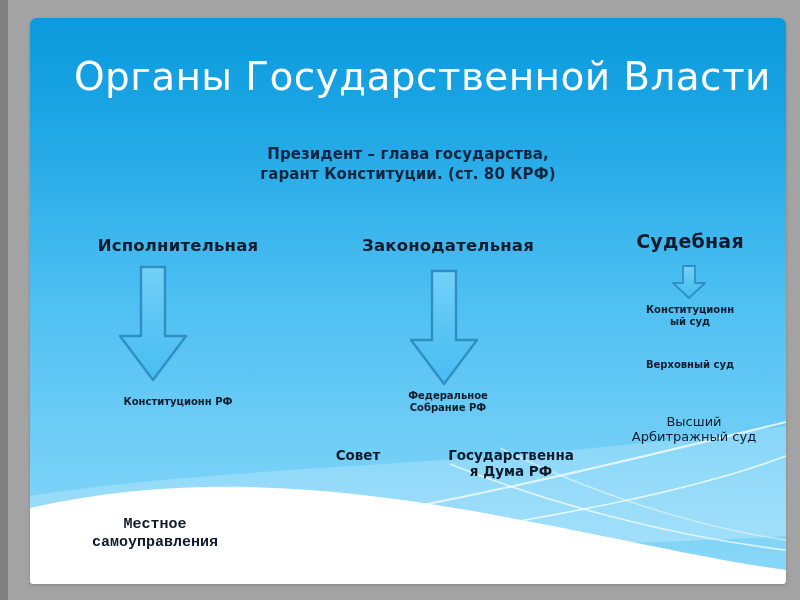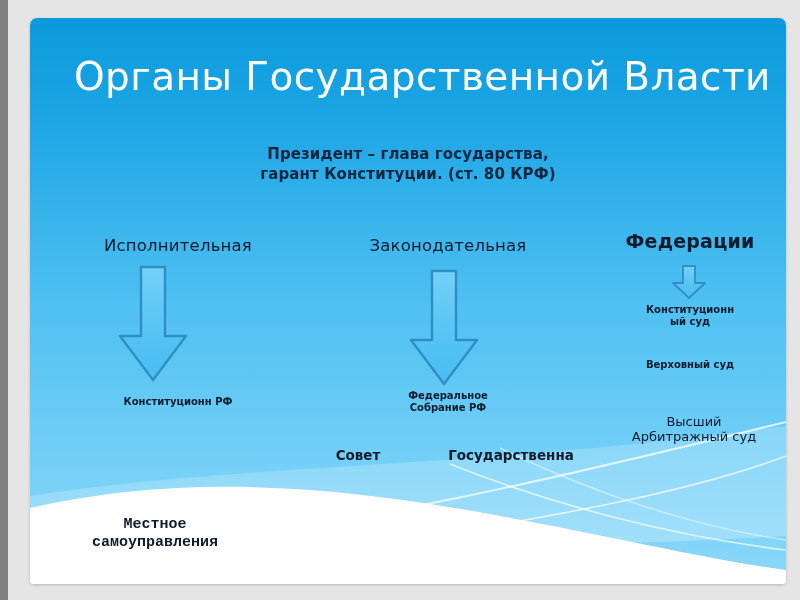--- a/index.html
+++ b/index.html
@@ -13,21 +13,21 @@
     height: 600px;
     overflow: hidden;
     font-family: "DejaVu Sans", "Liberation Sans", sans-serif;
     position: relative;
   }
 
   
   #page {
     position: absolute;
     inset: 0;
-    background: #e5e5e5;
+    background: #a3a3a3;
   }
   #left-gutter {
     position: absolute;
     left: 0; top: 0;
     width: 8px; height: 600px;
     background: #808080;
   }
 
   
   #slide {
@@ -80,21 +80,21 @@
   }
   #subtitle .ln { display: block; }
 
   
   .node {
     position: absolute;
     color: #101b2c;
     text-align: center;
     line-height: 1.18;
   }
-  .hdr { font-weight: normal; font-size: 16.5px; letter-spacing: 0.2px; }
+  .hdr { font-weight: bold; font-size: 16.5px; letter-spacing: 0.2px; }
   .hdr-lg { font-weight: bold; font-size: 19px; letter-spacing: 0.2px; }
   .body-txt { font-weight: bold; font-size: 10px; }
   .body-sm { font-weight: bold; font-size: 13.5px; }
   .body-xs { font-weight: normal; font-size: 13px; }
 
   
   .arrow { position: absolute; }
 
   
   #local-gov {
@@ -171,23 +171,24 @@
       <span style="display:block">Федеральное</span>
       <span style="display:block">Собрание РФ</span>
     </div>
 
     <div class="node body-sm" style="left:258px; top:430px; width:140px;">
       <span style="display:block">Совет</span>
     </div>
 
     <div class="node body-sm" style="left:386px; top:430px; width:190px;">
       <span style="display:block">Государственна</span>
-    </div>
-
-    <div class="node hdr-lg" style="left:560px; top:212px; width:200px;">Федерации</div>
+      <span style="display:block">я Дума РФ</span>
+    </div>
+
+    <div class="node hdr-lg" style="left:560px; top:212px; width:200px;">Судебная</div>
 
     <svg class="arrow" style="left:640px; top:246px; width:38px; height:36px;" viewBox="0 0 38 36">
       <path d="M13,2 L25,2 L25,19 L35,19 L19,34 L3,19 L13,19 Z" fill="url(#ag1)" stroke="#2f8fc4" stroke-width="1.8" stroke-linejoin="round"></path>
     </svg>
 
     <div class="node body-txt" style="left:560px; top:286px; width:200px;">
       <span style="display:block">Конституционн</span>
       <span style="display:block">ый суд</span>
     </div>
 

